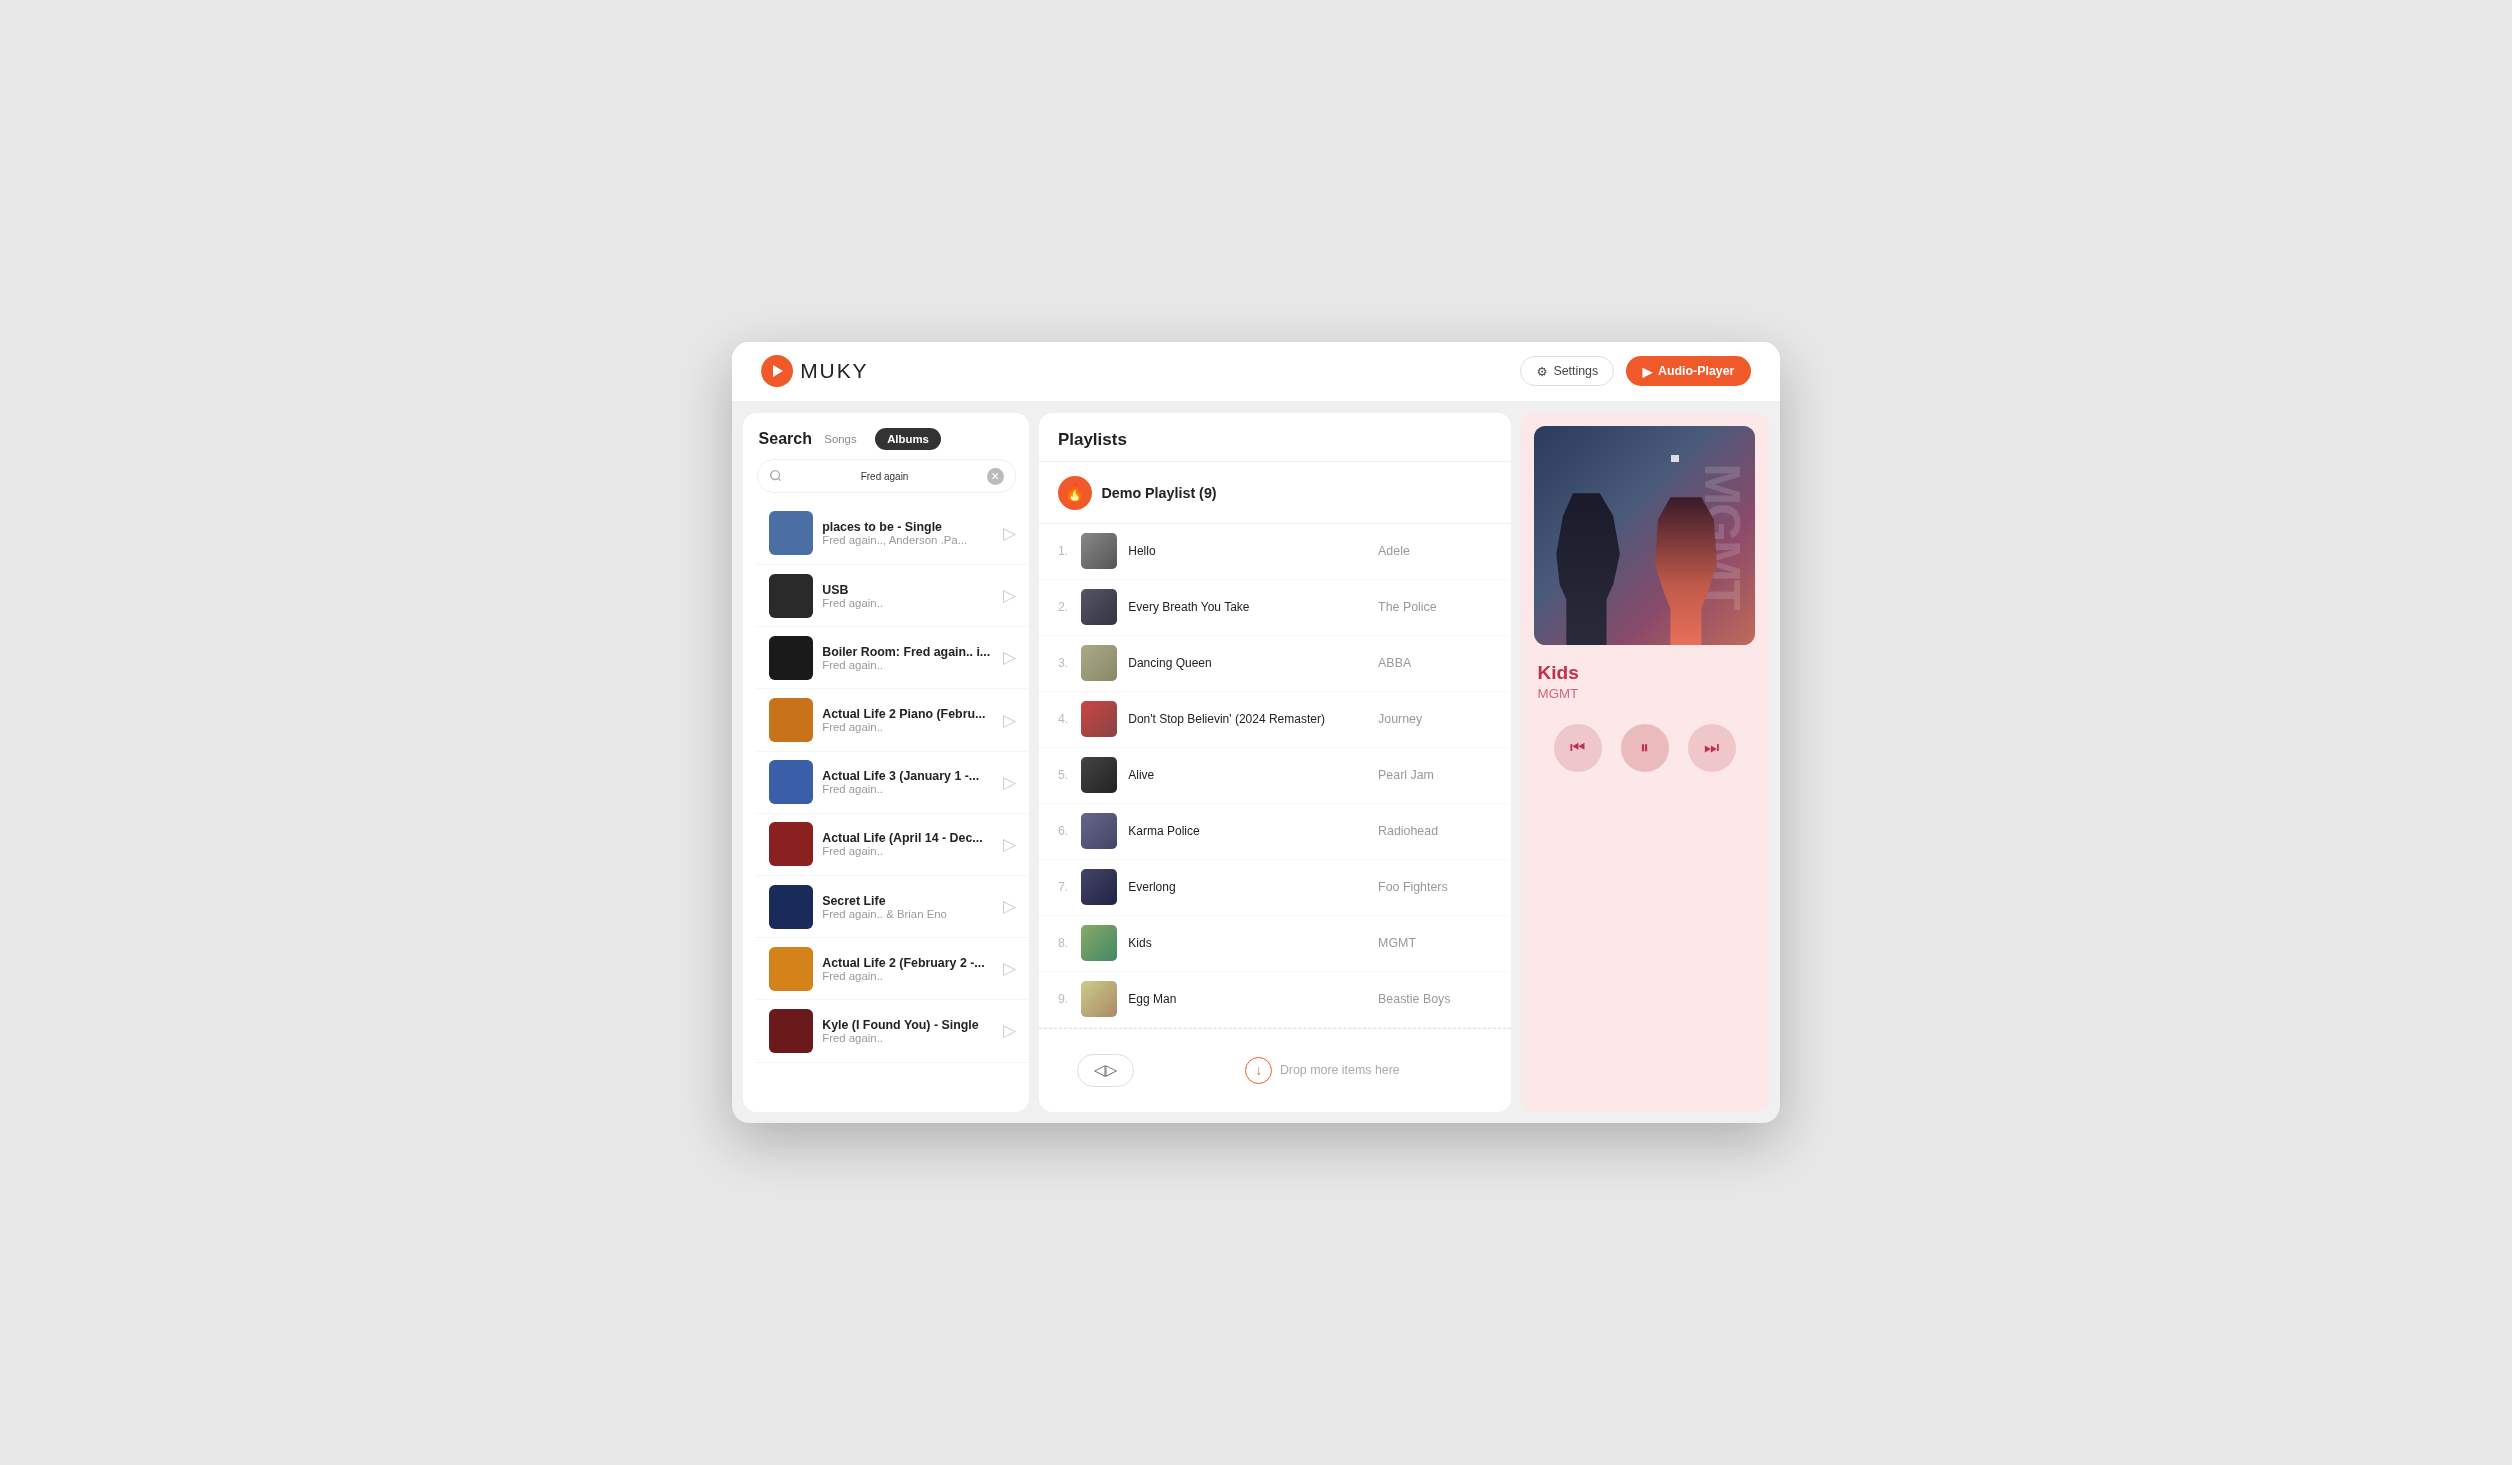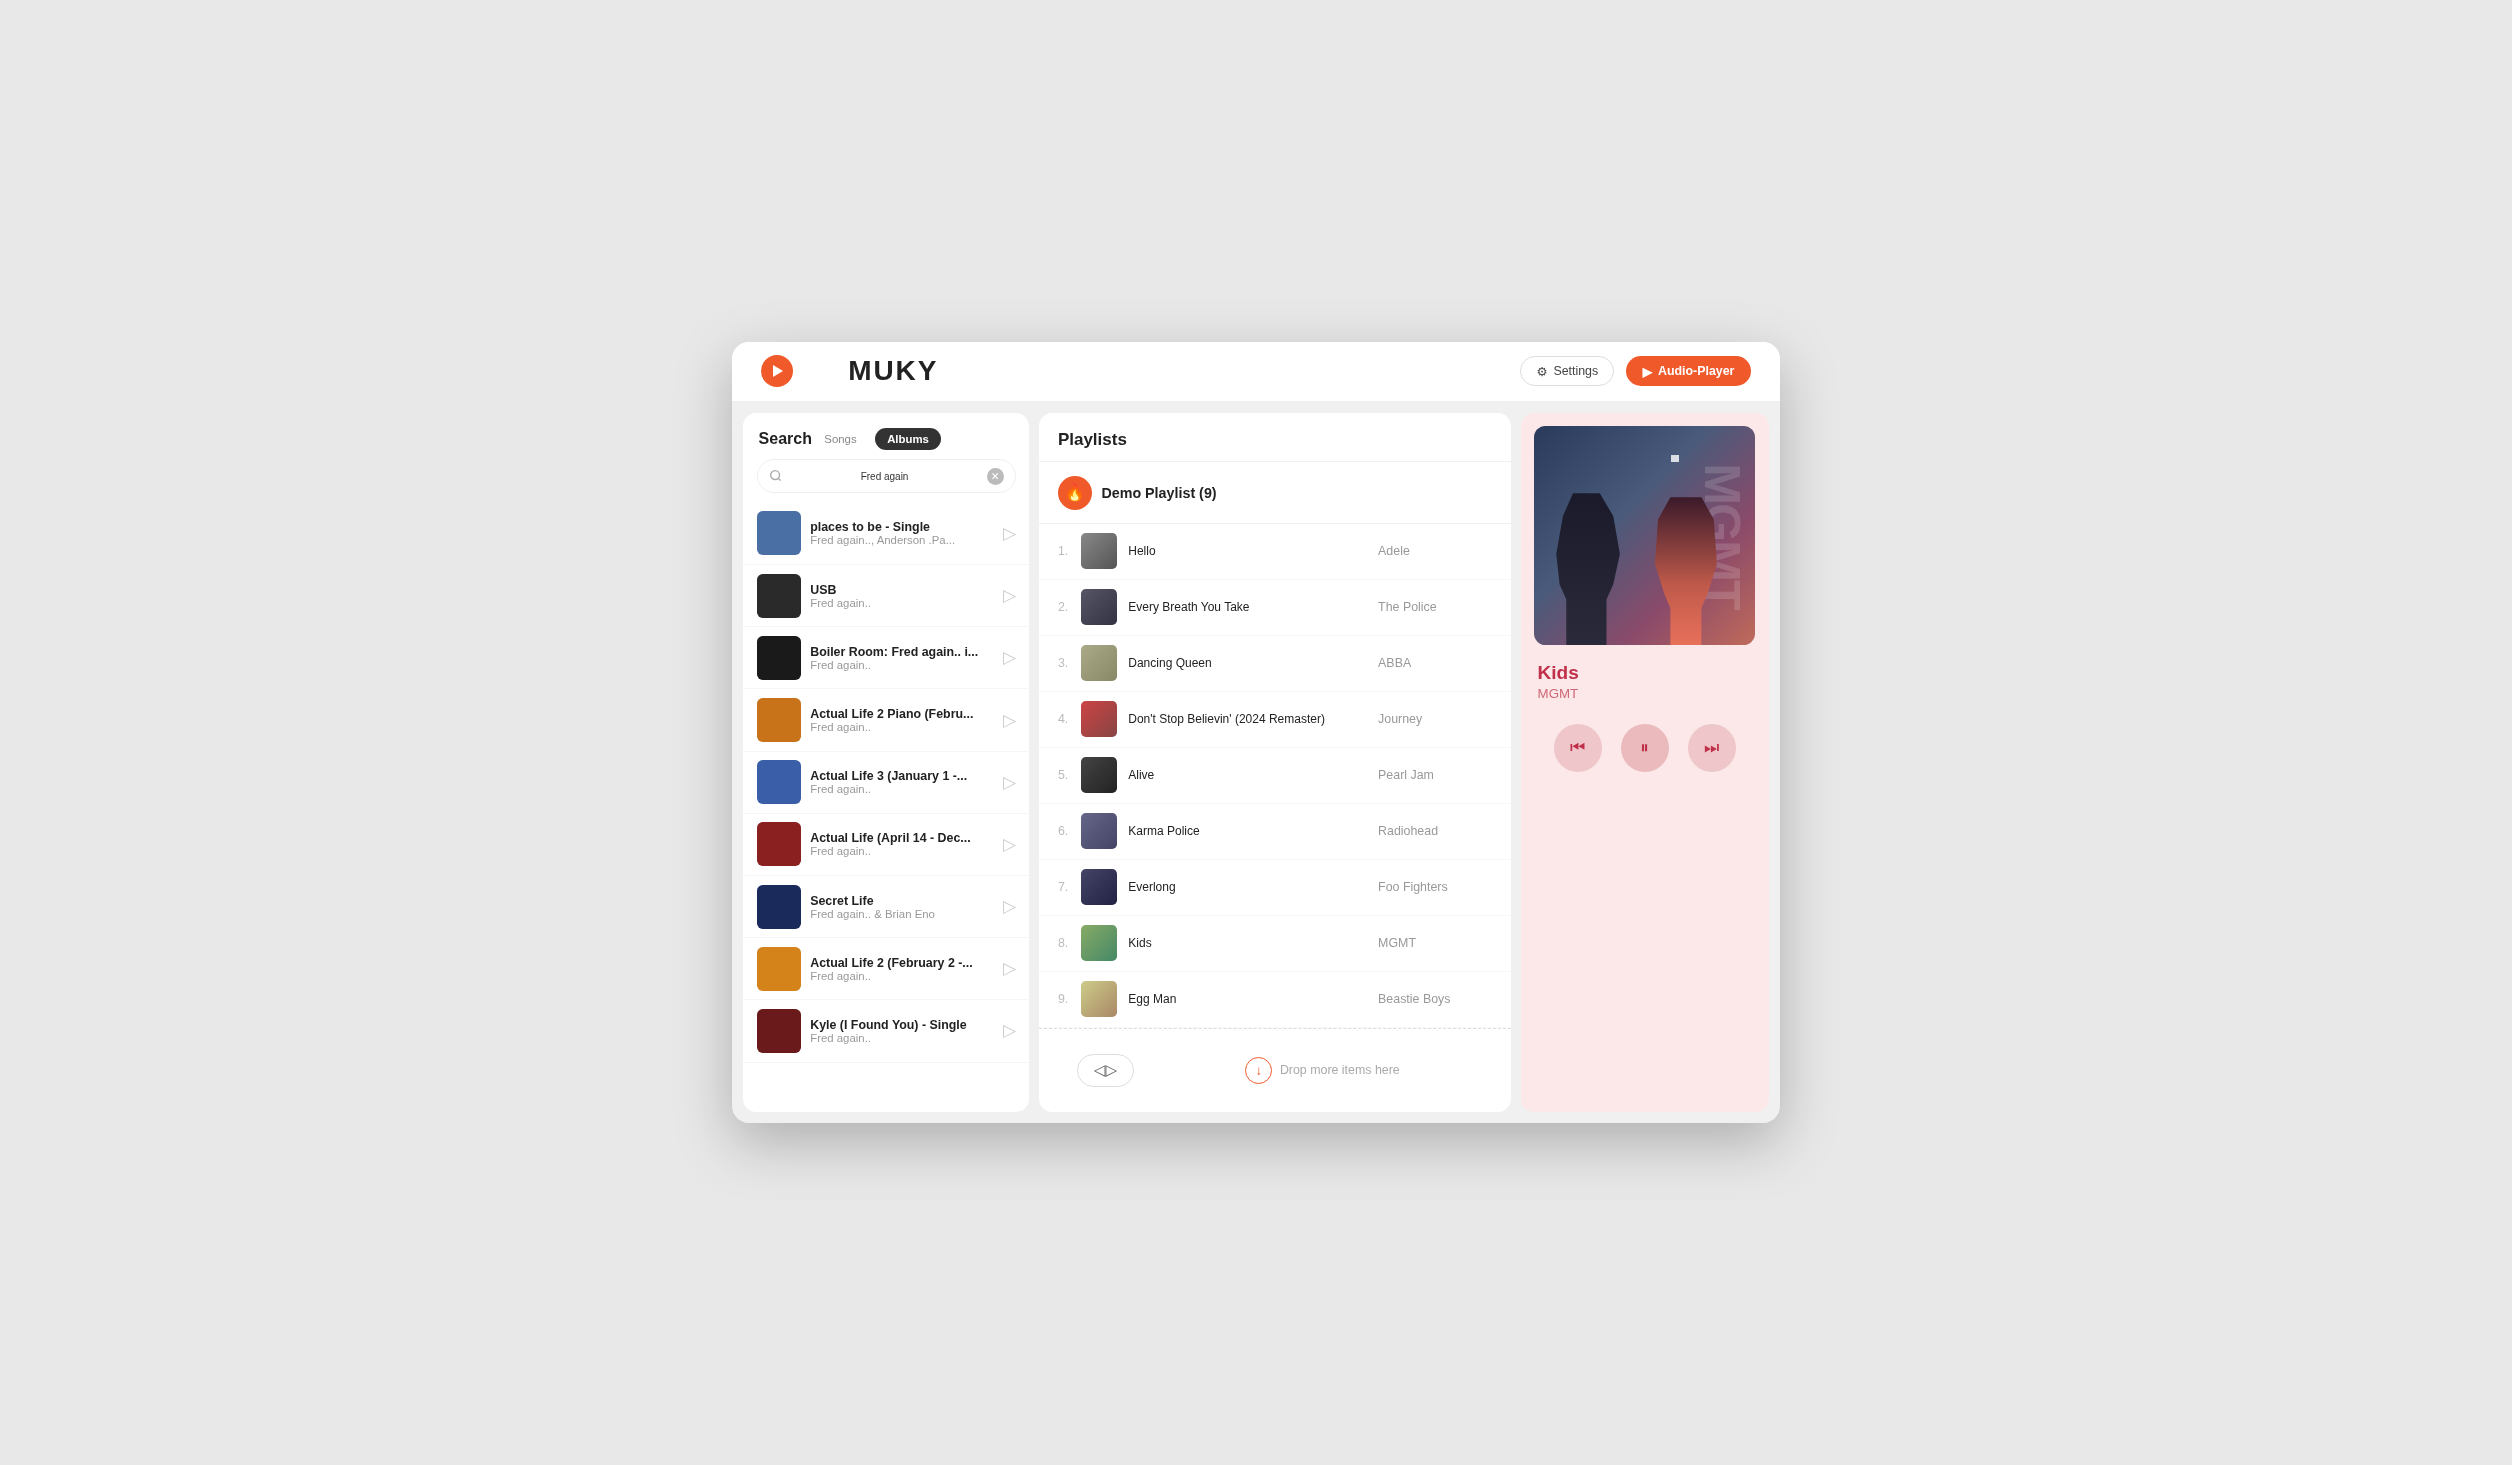--- a/index.html
+++ b/index.html
@@ -47,26 +47,25 @@
     .logo-circle::after {
       content: '';
       width: 0;
       height: 0;
       border-top: 6.7px solid transparent;
       border-bottom: 6.7px solid transparent;
       border-left: 10.5px solid #fff;
       margin-left: 1.9px;
     }
     .logo-text {
-      font-size: 28px;
-      font-weight: 700;
+      font-size: 21px;
+      font-weight: 400;
       letter-spacing: 1.9px;
       color: #222;
       text-transform: uppercase;
-      margin-left: 48px;
     }
     .top-actions {
       display: flex;
       gap: 11.4px;
       align-items: center;
     }
     .settings-btn {
       border: 1.4px solid #ddd;
       background: #fff;
       border-radius: 19px;
@@ -167,20 +166,21 @@
       color: #fff;
       font-size: 10.5px;
       display: flex;
       align-items: center;
       justify-content: center;
       flex-shrink: 0;
     }
     .results-list {
       overflow-y: auto;
       flex: 1;
+      margin-left: 12px;
     }
     .result-item {
       display: flex;
       align-items: center;
       padding: 8.6px 13.3px;
       gap: 9.5px;
       cursor: pointer;
       border-bottom: 1px solid #f5f5f5;
     }
     .result-thumb {

